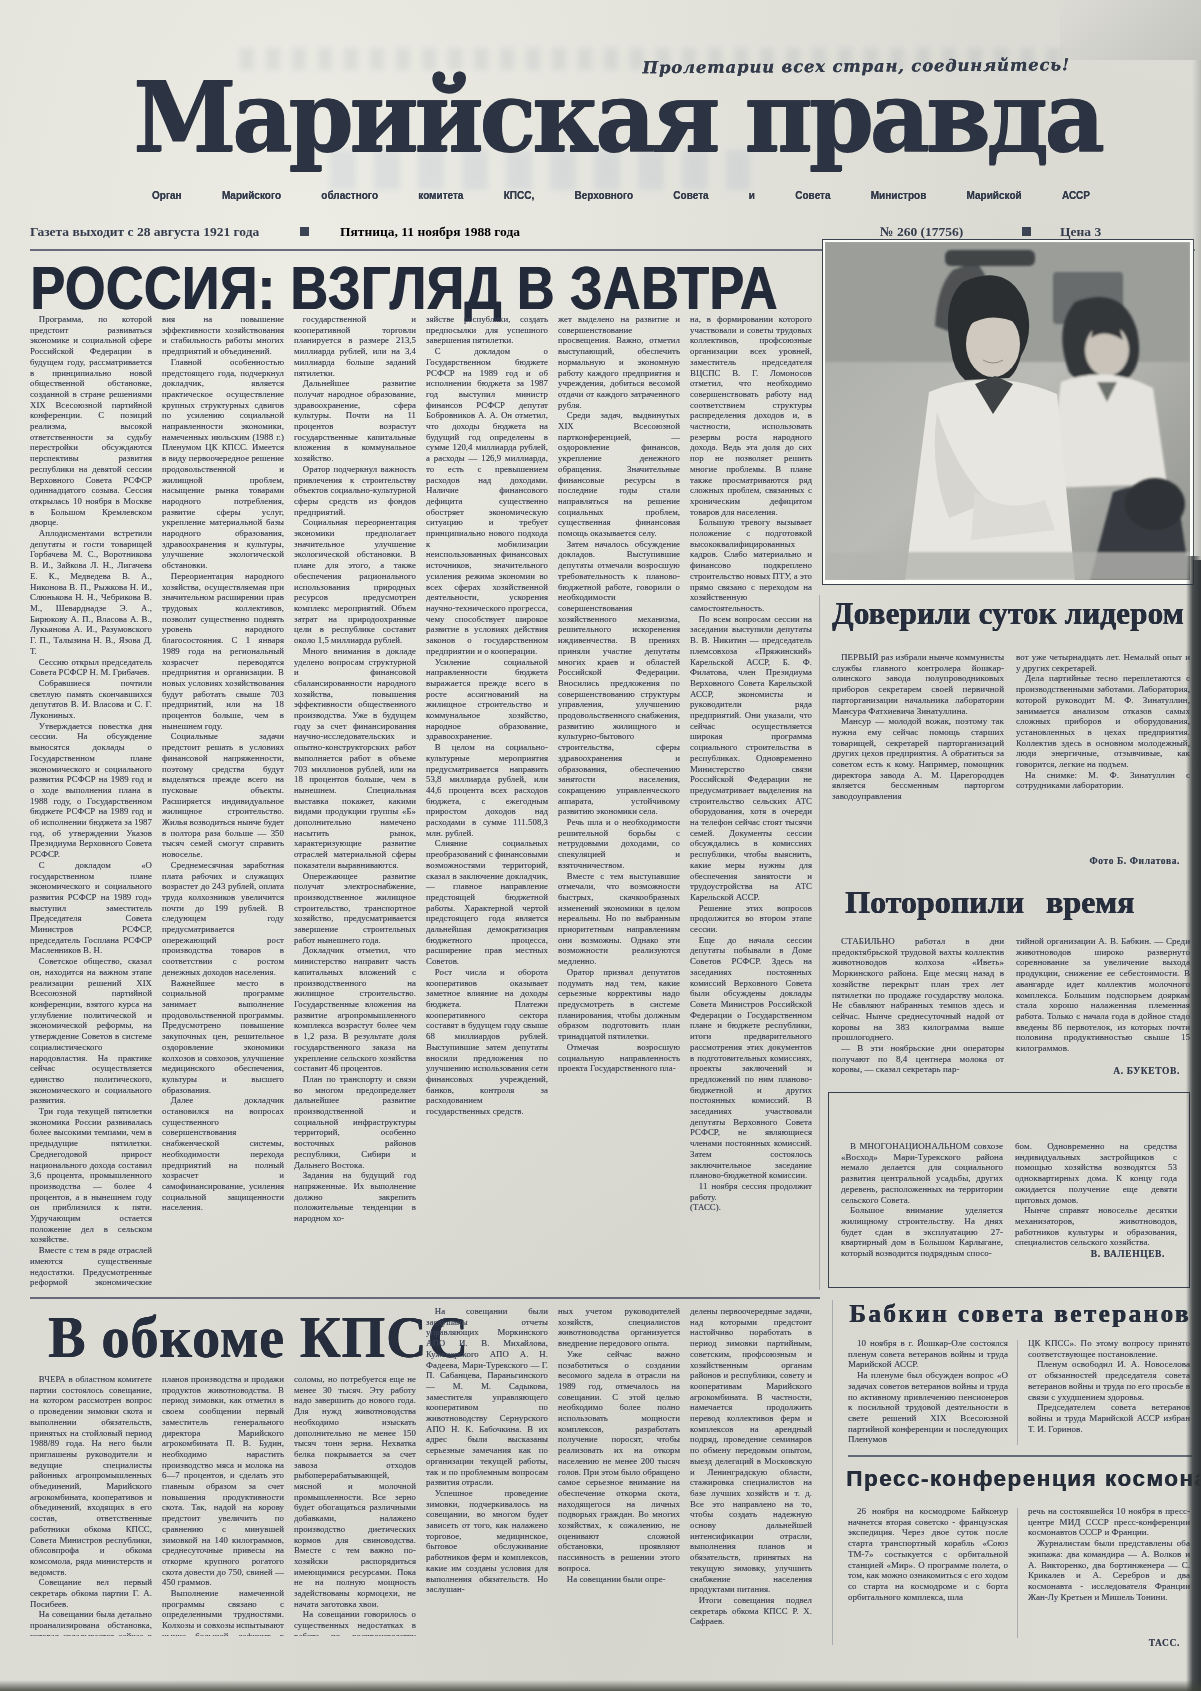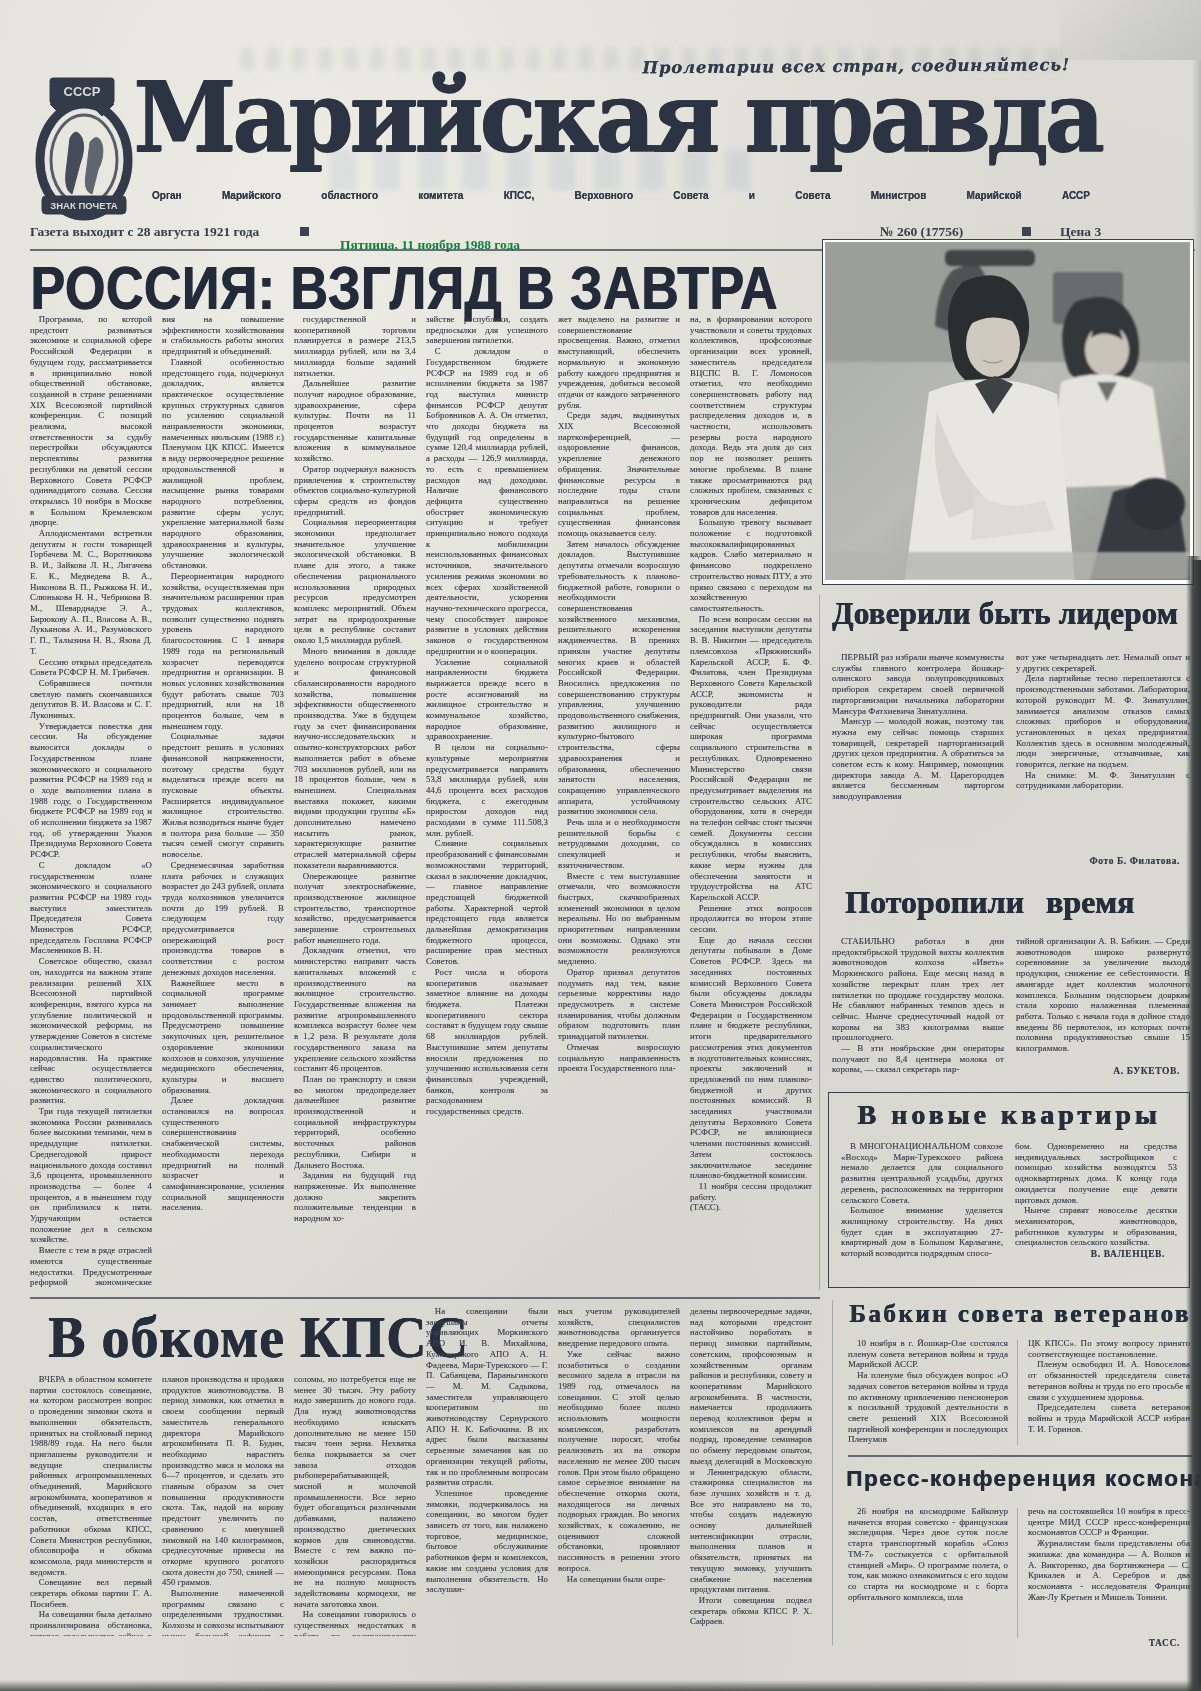--- a/index.html
+++ b/index.html
@@ -37,48 +37,32 @@
   .sq{position:absolute;width:9px;height:9px;background:#3b4354;}
 </style>
 </head>
 <body>
 
 <div class="ghost" style="left:240px;top:48px;width:830px;height:22px;background:repeating-linear-gradient(90deg,rgba(70,85,120,.55) 0 14px,rgba(70,85,120,0) 14px 26px);"></div>
 <div class="ghost" style="left:330px;top:150px;width:420px;height:40px;background:repeating-linear-gradient(90deg,rgba(60,90,160,.5) 0 26px,rgba(60,90,160,0) 26px 44px);"></div>
 
 <div class="abs" style="left:0;top:0;width:1201px;height:250px;">
 
-  <div class="abs" style="left:30px;top:76px;width:112px;height:156px;">
-    <svg width="112" height="156" viewBox="0 0 112 156">
-      <g fill="#333b4b" stroke="#333b4b">
-        <rect x="20" y="2" width="64" height="26" rx="3" fill="#333b4b"></rect>
-        <path d="M20 28 L32 40 L44 28 Z"></path>
-          <path d="M84 28 L72 40 L60 28 Z"></path>
-        <ellipse cx="54" cy="84" rx="44" ry="56" fill="none" stroke-width="9"></ellipse>
-        <ellipse cx="54" cy="84" rx="33" ry="45" fill="none" stroke-width="3" opacity=".8"></ellipse>
-        <path d="M40 62 q6 -12 12 0 q4 10 -2 26 l-8 30 q-8 -4 -6 -22 z" opacity=".9"></path>
-        <path d="M60 66 q8 -10 12 2 q3 12 -4 26 l-6 24 q-9 -3 -6 -20 z" opacity=".75"></path>
-        <rect x="12" y="120" width="84" height="18" rx="4" fill="#333b4b"></rect>
-      </g>
-      <text x="52" y="20" text-anchor="middle" font-size="13" font-weight="bold" fill="#dcdcd5" font-family="Liberation Sans, sans-serif">СССР</text>
-      <text x="54" y="133" text-anchor="middle" font-size="9.5" font-weight="bold" fill="#dcdcd5" font-family="Liberation Sans, sans-serif">ЗНАК ПОЧЕТА</text>
-    </svg>
-  </div>
 
   <div class="abs" style="left:580px;top:57px;width:490px;text-align:right;font:italic 700 16.5px 'DejaVu Serif',serif;color:#333b4b;letter-spacing:.8px;transform:rotate(-.4deg);text-shadow:0 0 .4px #333b4b;">Пролетарии всех стран, соединяйтесь!</div>
 
   <div class="abs" style="left:133px;top:64px;width:950px;height:120px;font-family:'DejaVu Serif',serif;font-weight:700;font-size:93px;line-height:1.12;color:#2c3342;letter-spacing:-4px;white-space:nowrap;transform:scaleY(1.04);transform-origin:left top;text-shadow:1px 0 0 #2c3342,0 1px 0 #2c3342;">Марийская правда</div>
 
   <div class="abs" style="left:152px;top:190px;width:938px;font-family:'Liberation Sans',sans-serif;font-weight:700;font-size:10px;color:#333b4b;text-align:justify;text-align-last:justify;text-shadow:0 0 .4px #333b4b;">Орган Марийского областного комитета КПСС, Верховного Совета и Совета Министров Марийской АССР</div>
 </div>
 
 <div class="abs" style="left:0;top:224px;width:1126px;height:22px;">
   <div class="abs" style="left:30px;top:0;font:700 13.5px 'Liberation Serif',serif;color:#343c4d;">Газета выходит с 28 августа 1921 года</div>
   <div class="sq" style="left:300px;top:3px;"></div>
-  <div class="abs" style="left:340px;top:13px;font:700 13.5px 'Liberation Serif',serif;color:#15803d;">Пятница, 11 ноября 1988 года</div>
+  <div class="abs" style="left:340px;top:0;font:700 13.5px 'Liberation Serif',serif;color:#000000;">Пятница, 11 ноября 1988 года</div>
   <div class="abs" style="left:880px;top:0;font:700 13.5px 'Liberation Serif',serif;color:#343c4d;text-align:center;">№ 260 (17756)</div>
   <div class="sq" style="left:1022px;top:3px;"></div>
   <div class="abs" style="left:1060px;top:0;font:700 13.5px 'Liberation Serif',serif;color:#343c4d;">Цена 3 коп.</div>
 </div>
 <div class="rule" style="left:30px;top:249px;width:1165px;height:2px;"></div>
 
 <div class="abs" style="left:30px;top:257px;width:792px;font-family:'Liberation Sans',sans-serif;font-weight:900;font-size:52px;line-height:1;color:#232a39;letter-spacing:.5px;white-space:nowrap;transform:scaleY(1.18);transform-origin:left top;text-shadow:1px 0 0 #232a39;">РОССИЯ: ВЗГЛЯД В ЗАВТРА</div>
 
 <div class="col" style="left:30px;top:314px;width:122px;height:978px;"> Программа, по которой предстоит развиваться экономике и социальной сфере Российской Федерации в будущем году, рассматривается в принципиально новой общественной обстановке, созданной в стране решениями XIX Всесоюзной партийной конференции. С позиций реализма, высокой ответственности за судьбу перестройки обсуждаются перспективы развития республики на девятой сессии Верховного Совета РСФСР одиннадцатого созыва. Сессия открылась 10 ноября в Москве в Большом Кремлевском дворце.
  Аплодисментами встретили депутаты и гости товарищей Горбачева М. С., Воротникова В. И., Зайкова Л. Н., Лигачева Е. К., Медведева В. А., Никонова В. П., Рыжкова Н. И., Слюнькова Н. Н., Чебрикова В. М., Шеварднадзе Э. А., Бирюкову А. П., Власова А. В., Лукьянова А. И., Разумовского Г. П., Талызина Н. В., Язова Д. Т.
@@ -169,36 +153,35 @@
     </g>
 
     <g filter="url(#soft)">
       <path d="M288 250 q40 -16 66 14 l11 74 -100 0 z" fill="#33363a"></path>
       <ellipse cx="330" cy="262" rx="30" ry="26" fill="#2a2d30"></ellipse>
     </g>
     <rect x="0" y="310" width="365" height="28" fill="#b3b4af" opacity=".8" filter="url(#soft)"></rect>
   </svg>
 </div>
 
-<div class="abs serif-head" style="left:832px;top:596px;width:362px;font-size:31px;white-space:nowrap;letter-spacing:.2px;">Доверили быть лидером</div>
+<div class="abs serif-head" style="left:832px;top:596px;width:362px;font-size:31px;white-space:nowrap;letter-spacing:.2px;">Доверили суток лидером</div>
 <div class="col" style="left:832px;top:652px;width:172px;height:204px;font-size:9px;"> ПЕРВЫЙ раз избрали нынче коммунисты службы главного контролера йошкар-олинского завода полупроводниковых приборов секретарем своей первичной парторганизации начальника лаборатории Мансура Фатхиевича Зинатуллина.
  Мансур — молодой вожак, поэтому так нужна ему сейчас помощь старших товарищей, секретарей парторганизаций других цехов предприятия. А обратиться за советом есть к кому. Например, помощник директора завода А. М. Царегородцев является бессменным парторгом заводоуправления</div>
 <div class="col" style="left:1016px;top:652px;width:174px;height:204px;font-size:9px;">вот уже четырнадцать лет. Немалый опыт и у других секретарей.
  Дела партийные тесно переплетаются с производственными заботами. Лаборатория, которой руководит М. Ф. Зинатуллин, занимается анализом отказов самых сложных приборов и оборудования, установленных в цехах предприятия. Коллектив здесь в основном молодежный, люди энергичные, отзывчивые, как говорится, легкие на подъем.
  На снимке: М. Ф. Зинатуллин с сотрудниками лаборатории.</div>
 <div class="byline" style="left:1010px;top:856px;width:170px;">Фото Б. Филатова.</div>
 
 <div class="abs serif-head" style="left:845px;top:884px;width:350px;font-size:32px;white-space:nowrap;word-spacing:14px;">Поторопили время</div>
 <div class="col" style="left:832px;top:936px;width:172px;height:168px;font-size:9px;"> СТАБИЛЬНО работал в дни предоктябрьской трудовой вахты коллектив животноводов колхоза «Иветь» Моркинского района. Еще месяц назад в хозяйстве перекрыт план трех лет пятилетки по продаже государству молока. Не сбавляют набранных темпов здесь и сейчас. Нынче среднесуточный надой от коровы на 383 килограмма выше прошлогоднего.
  — В эти ноябрьские дни операторы получают по 8,4 центнера молока от коровы, — сказал секретарь пар-</div>
 <div class="col" style="left:1016px;top:936px;width:174px;height:150px;font-size:9px;">тийной организации А. В. Бабкин. — Среди животноводов широко развернуто соревнование за увеличение выхода продукции, снижение ее себестоимости. В авангарде идет коллектив молочного комплекса. Большим подспорьем дояркам стала хорошо налаженная племенная работа. Только с начала года в дойное стадо введены 86 первотелок, из которых почти половина продуктивностью свыше 15 килограммов.</div>
 <div class="byline" style="left:1020px;top:1066px;width:160px;">А. БУКЕТОВ.</div>
 
 <div class="abs" style="left:828px;top:1092px;width:362px;height:196px;border:1.5px solid #39404e;box-sizing:border-box;">
-  <div class="abs serif-head" style="left:0;top:6px;width:100%;text-align:center;font-size:28px;letter-spacing:4px;white-space:nowrap;">В новые квартиры</div>
   <div class="col" style="left:12px;top:48px;width:162px;height:134px;font-size:9px;"> В МНОГОНАЦИОНАЛЬНОМ совхозе «Восход» Мари-Турекского района немало делается для социального развития центральной усадьбы, других деревень, расположенных на территории сельского Совета.
  Большое внимание уделяется жилищному строительству. На днях будет сдан в эксплуатацию 27-квартирный дом в Большом Карлыгане, который возводится подрядным спосо-</div>
   <div class="col" style="left:186px;top:48px;width:162px;height:114px;font-size:9px;">бом. Одновременно на средства индивидуальных застройщиков с помощью хозяйства возводятся 53 одноквартирных дома. К концу года ожидается получение еще девяти щитовых домов.
  Нынче справят новоселье десятки механизаторов, животноводов, работников культуры и образования, специалистов сельского хозяйства.</div>
   <div class="byline" style="left:186px;top:156px;width:150px;">В. ВАЛЕНЦЕВ.</div>
 </div>
 
 <div class="rule" style="left:30px;top:1297px;width:790px;height:2px;"></div>
 <div class="vrule" style="left:832px;top:1300px;height:345px;"></div>
 

